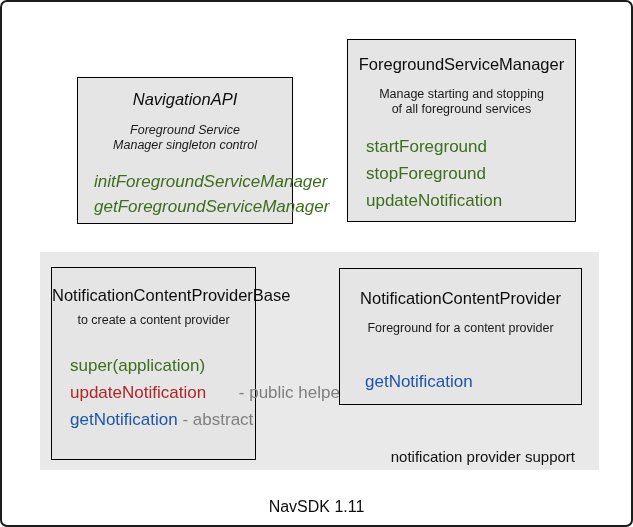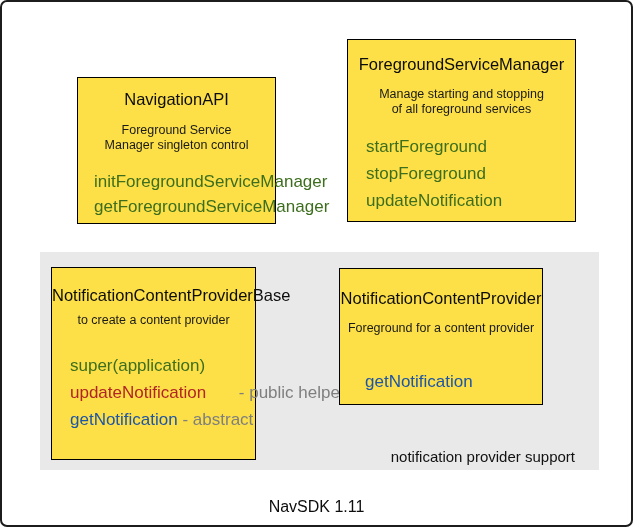--- a/index.html
+++ b/index.html
@@ -22,28 +22,28 @@
   .panel-label {
     position: absolute;
     right: 24px; bottom: 5px;
     font-size: 15px;
     color: #111111;
     white-space: nowrap;
   }
 
   .box {
     position: absolute;
-    background: #fde047;
+    background: #e5e5e5;
     border: 1.5px solid #000000;
     box-sizing: border-box;
   }
-  #box-navigation-api { left: 75px;  top: 75px;  width: 199px; height: 147px; }
+  #box-navigation-api { left: 75px;  top: 75px;  width: 216px; height: 147px; font-style: italic; }
   #box-fsm            { left: 345px; top: 37px;  width: 229px; height: 183px; }
   #box-ncpb           { left: 49px;  top: 265px; width: 205px; height: 193px; }
-  #box-ncp            { left: 337px; top: 266px; width: 204px; height: 137px; }
+  #box-ncp            { left: 337px; top: 266px; width: 243px; height: 137px; }
 
   .title {
     text-align: center;
     font-size: 16.5px;
     line-height: 19px;
     color: #0d0d0d;
     white-space: nowrap;
   }
   .desc {
     text-align: center;

